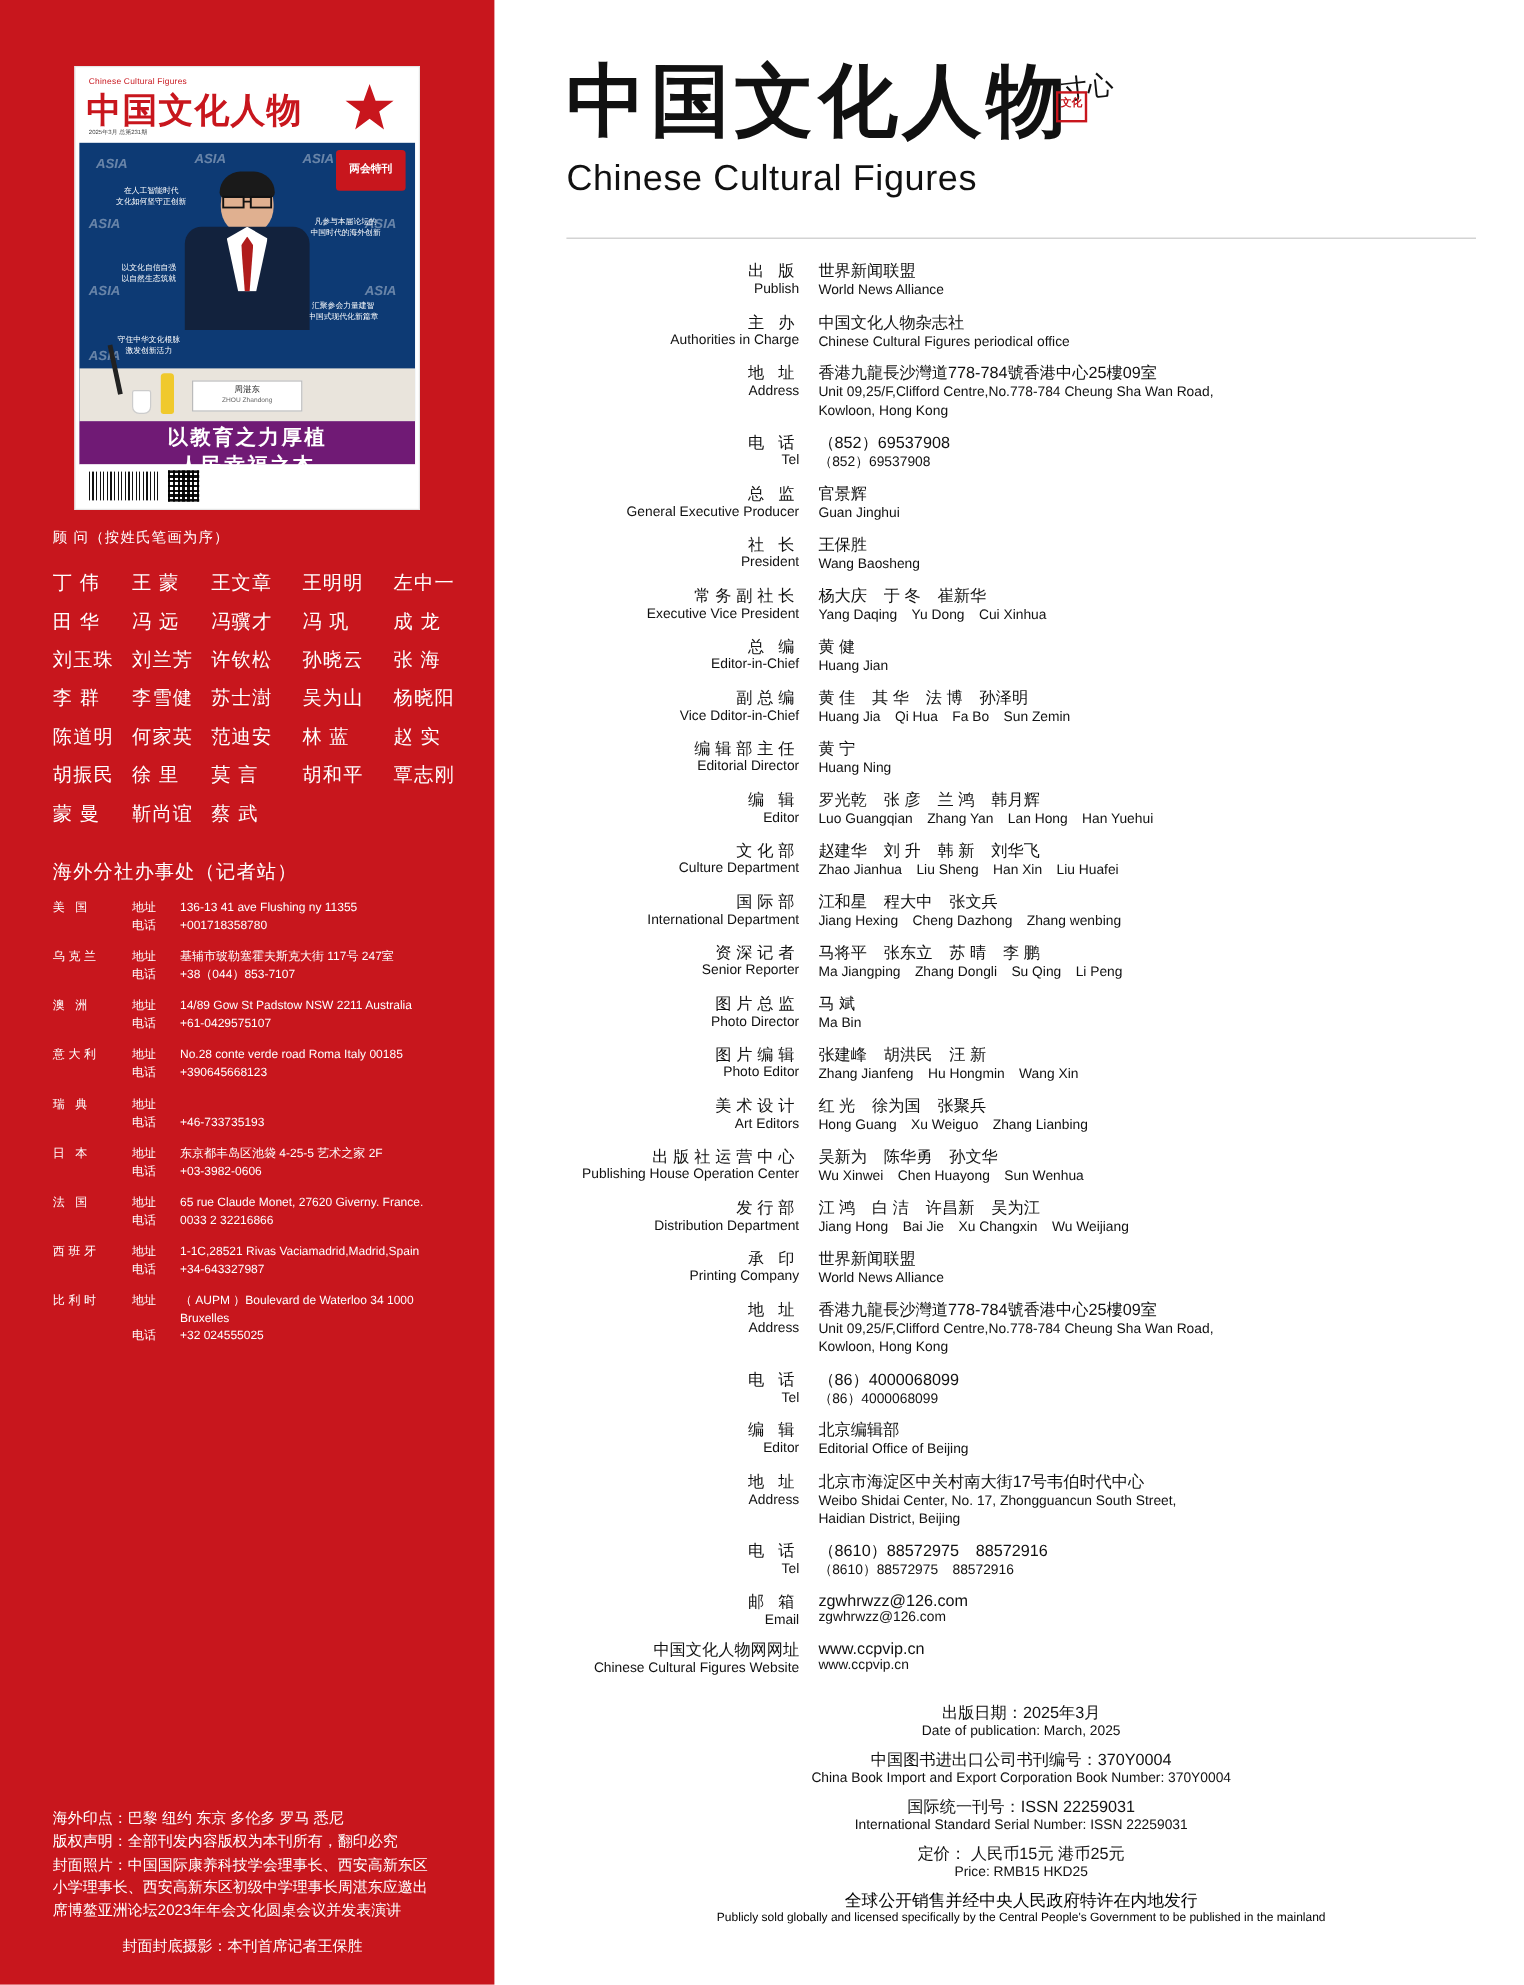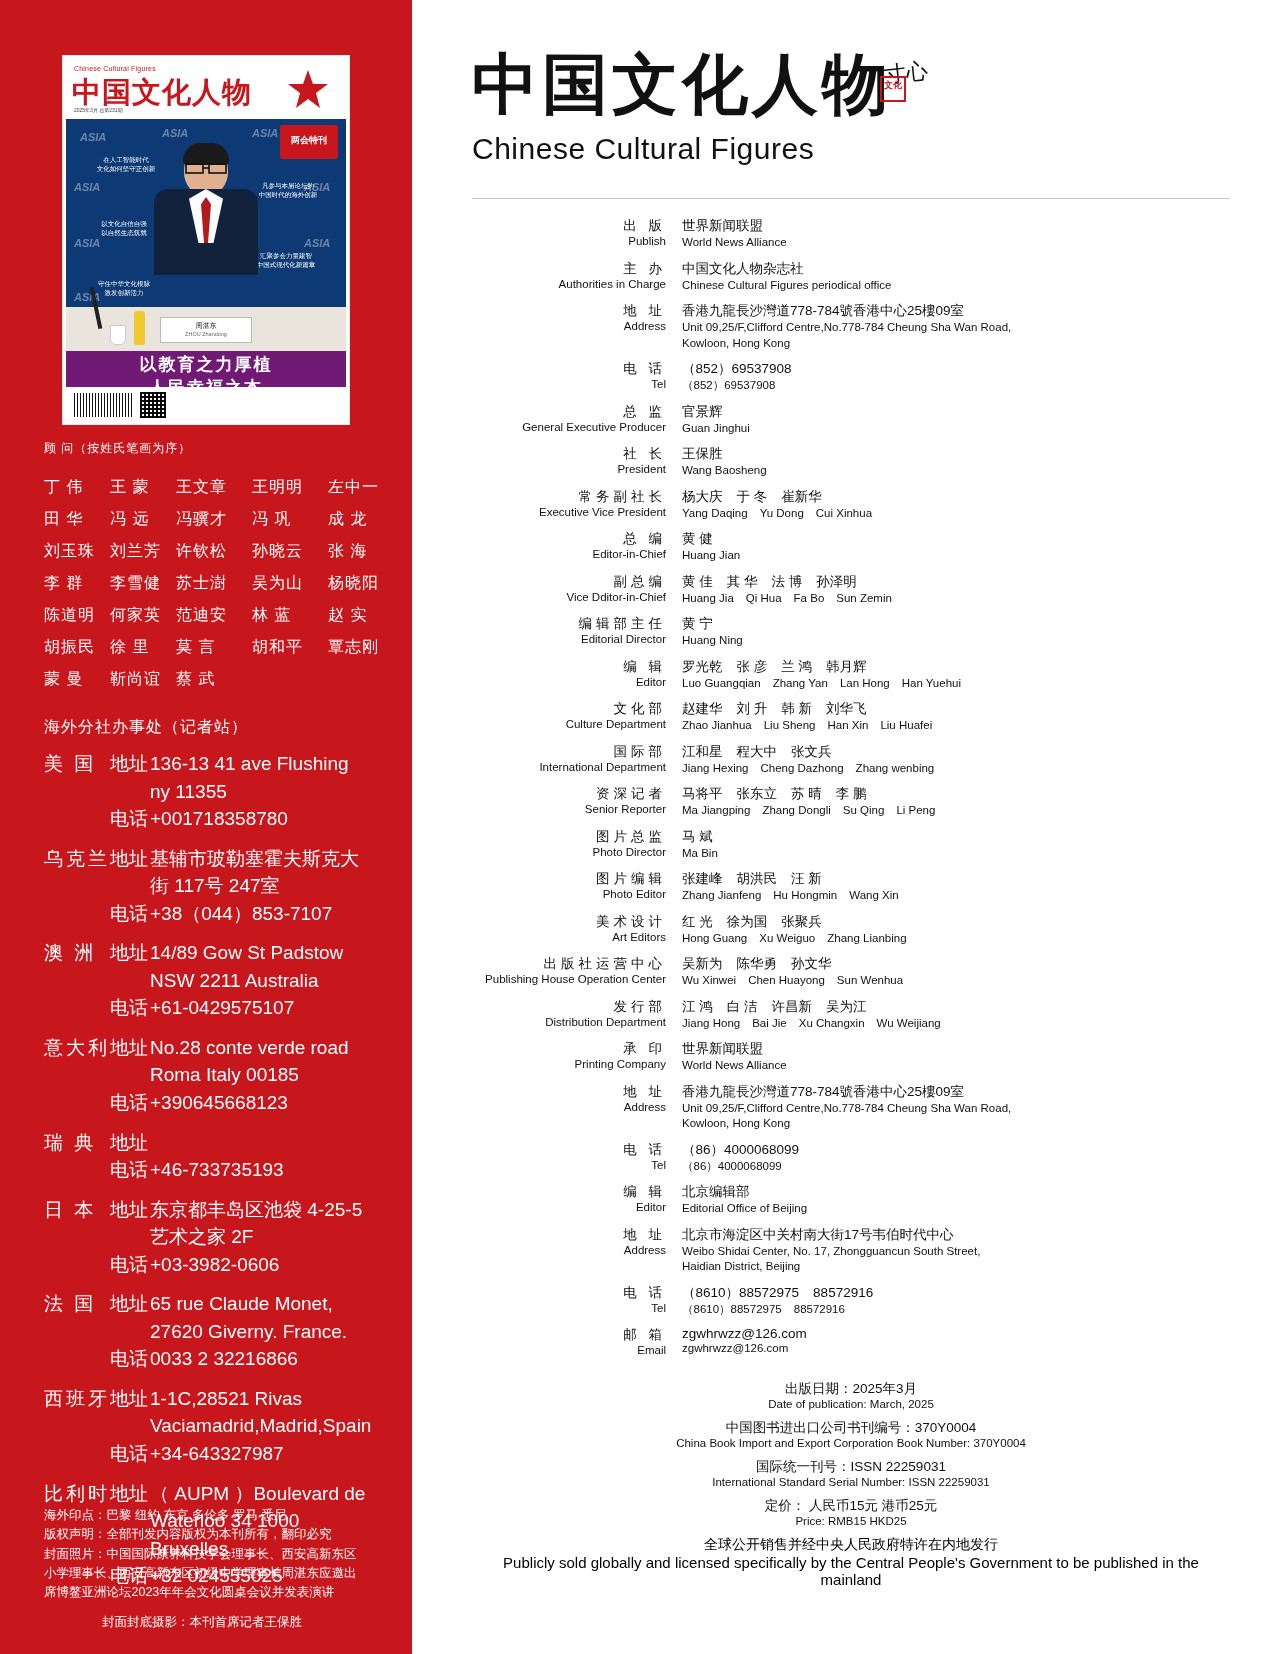--- a/index.html
+++ b/index.html
@@ -110,21 +110,21 @@
   .cv-smalltext{
     position:absolute; color:#fff; font-size:6.5px; line-height:1.4; text-align:center;
   }
 
   .left-body { position:absolute; left:0; top:440px; width:412px; padding:0 44px; }
   .adv-title { font-size:12px; letter-spacing:1px; margin-bottom:14px; }
   .adv-row { font-size:16px; letter-spacing:1px; line-height:2.0; white-space:nowrap; }
   .adv-row span { display:inline-block; }
 
   .branch-title { font-size:16px; letter-spacing:1px; margin:22px 0 12px; }
-  .branch { display:flex; font-size:19px; line-height:1.45; margin-bottom:12px; }
+  .branch { display:flex; font-size:10px; line-height:1.45; margin-bottom:12px; }
   .branch-name { width:66px; flex:none; letter-spacing:3px; }
   .branch-info { flex:1; }
   .bi-row { display:flex; }
   .bi-label { width:40px; flex:none; }
   .bi-val { flex:1; }
 
   .left-foot { position:absolute; left:44px; right:52px; bottom:22px; font-size:12.5px; line-height:1.55; }
   .left-foot .fl { }
   .left-foot .center { text-align:center; margin-top:10px; }
 
@@ -154,21 +154,21 @@
   .lab-en { font-size:11.5px; color:#111; }
   .val-cn { font-size:13.5px; color:#111; }
   .val-en { font-size:11.5px; color:#111; line-height:1.35; }
   .val-cn .sp { display:inline-block; min-width:0; margin-right:14px; }
   .val-en .sp { display:inline-block; margin-right:12px; }
 
   .footer-block { text-align:center; margin-top:14px; }
   .fb-cn { font-size:13.5px; color:#111; }
   .fb-en { font-size:11.5px; color:#111; margin-bottom:9px; }
   .fb-last-cn { font-size:14px; }
-  .fb-last-en { font-size:15px; }
+  .fb-last-en { font-size:10px; }
 </style>
 </head>
 <body>
 
 <div class="page">
 
   <div class="left">
 
     <div class="cover-wrap">
       <div class="cover">
@@ -654,20 +654,30 @@
           </td>
         </tr>
         <tr>
           <td class="lab">
               <div class="lab-cn">邮 箱</div>
               <div class="lab-en">Email</div>
             </td>
           <td>
               <div class="val-cn">zgwhrwzz@126.com</div>
               <div class="val-en">zgwhrwzz@126.com</div>
+            </td>
+        </tr>
+        <tr>
+          <td class="lab">
+              <div class="lab-cn" style="letter-spacing:0">中国文化人物网网址</div>
+              <div class="lab-en">Chinese Cultural Figures Website</div>
+            </td>
+          <td>
+              <div class="val-cn">www.ccpvip.cn</div>
+              <div class="val-en">www.ccpvip.cn</div>
             </td>
         </tr>
       </tbody>
     </table>
 
     <div class="footer-block">
       <div class="fb-cn">出版日期：2025年3月</div>
       <div class="fb-en">Date of publication: March, 2025</div>
       <div class="fb-cn">中国图书进出口公司书刊编号：370Y0004</div>
       <div class="fb-en">China Book Import and Export Corporation Book Number: 370Y0004</div>

